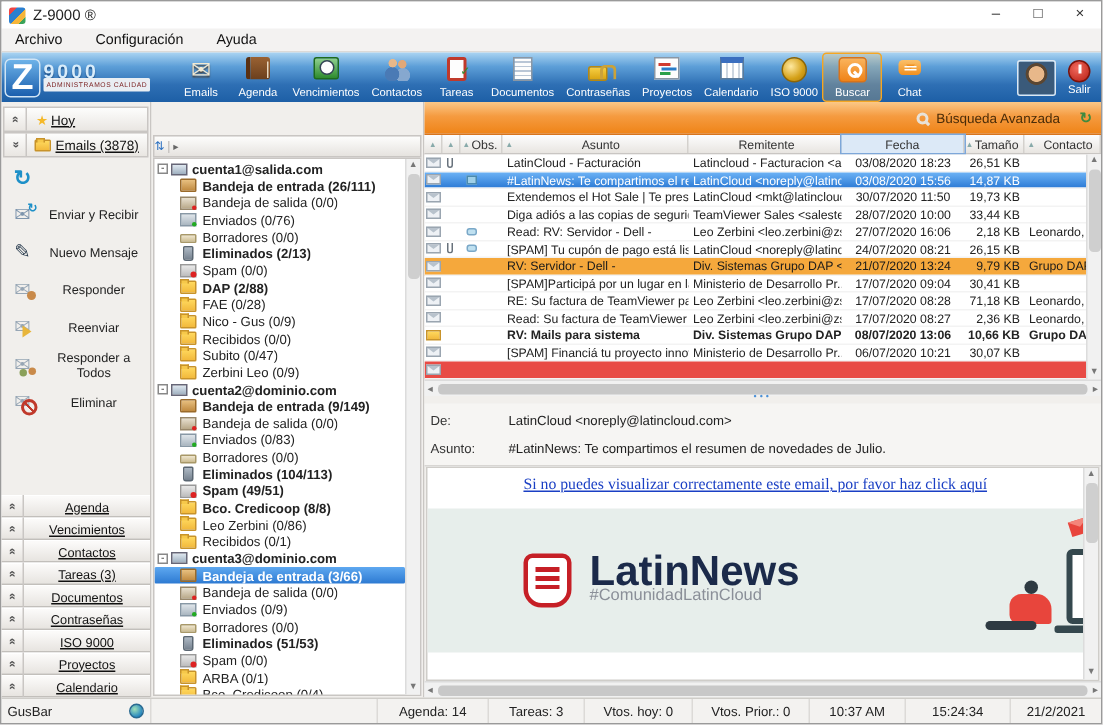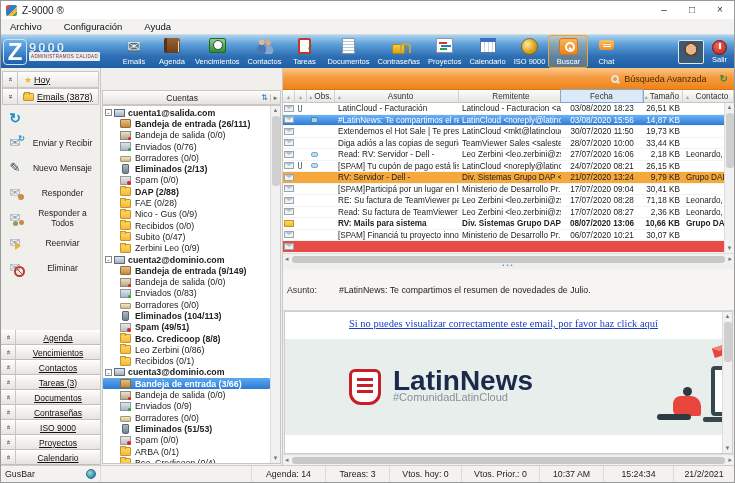--- a/index.html
+++ b/index.html
@@ -304,26 +304,26 @@
           </div>
           <div class="action">
             <span class="aicon ai-new-message"></span>
             <span class="action-label">Nuevo Mensaje</span>
           </div>
           <div class="action">
             <span class="aicon ai-reply"></span>
             <span class="action-label">Responder</span>
           </div>
           <div class="action">
+            <span class="aicon ai-forward"></span>
+            <span class="action-label">Reenviar</span>
+          </div>
+          <div class="action">
             <span class="aicon ai-reply-all"></span>
             <span class="action-label">Responder a Todos</span>
-          </div>
-          <div class="action">
-            <span class="aicon ai-forward"></span>
-            <span class="action-label">Reenviar</span>
           </div>
           <div class="action">
             <span class="aicon ai-delete"></span>
             <span class="action-label">Eliminar</span>
           </div>
         </div>
       <div class="modules" id="side-modules">
           <div class="module-btn">
             <span class="chev-cell"><span class="dbl">«</span></span>
             <span class="module-label">Agenda</span>
@@ -359,21 +359,20 @@
           <div class="module-btn">
             <span class="chev-cell"><span class="dbl">«</span></span>
             <span class="module-label">Calendario</span>
           </div>
         </div>
     </div>
 
     <div class="accounts">
       <div class="acc-gap"></div>
       <div class="acc-header">
-        <span class="acc-title">Cuentas</span>
         <span class="sorticon">⇅</span>
         <span class="acc-expand">▸</span>
       </div>
       <div class="treewrap">
         <div class="tree" id="acct-tree">
             <div class="trow acct">
               <span class="expander">-</span>
               <span class="acct-ic"></span>
               <span class="lbl">cuenta1@salida.com</span>
             </div>
@@ -728,20 +727,24 @@
       <div class="hscroll">
         <span>◂</span>
         <span class="hthumb"></span>
         <span>▸</span>
       </div>
 
       <div class="splitter">•••</div>
 
       <div class="pv-fields" style="position:relative;">
         <div class="pv-row">
+          <span class="pv-label">De:</span>
+          <span class="pv-value">LatinCloud &lt;noreply@latincloud.com&gt;</span>
+        </div>
+        <div class="pv-row">
           <span class="pv-label">Asunto:</span>
           <span class="pv-value">#LatinNews: Te compartimos el resumen de novedades de Julio.</span>
         </div>
       </div>
 
       <div class="pv-bodywrap">
         <div class="pv-body">
           <a class="body-link">Si no puedes visualizar correctamente este email, por favor haz click aquí</a>
           <div class="banner">
             <span class="shield"></span>

